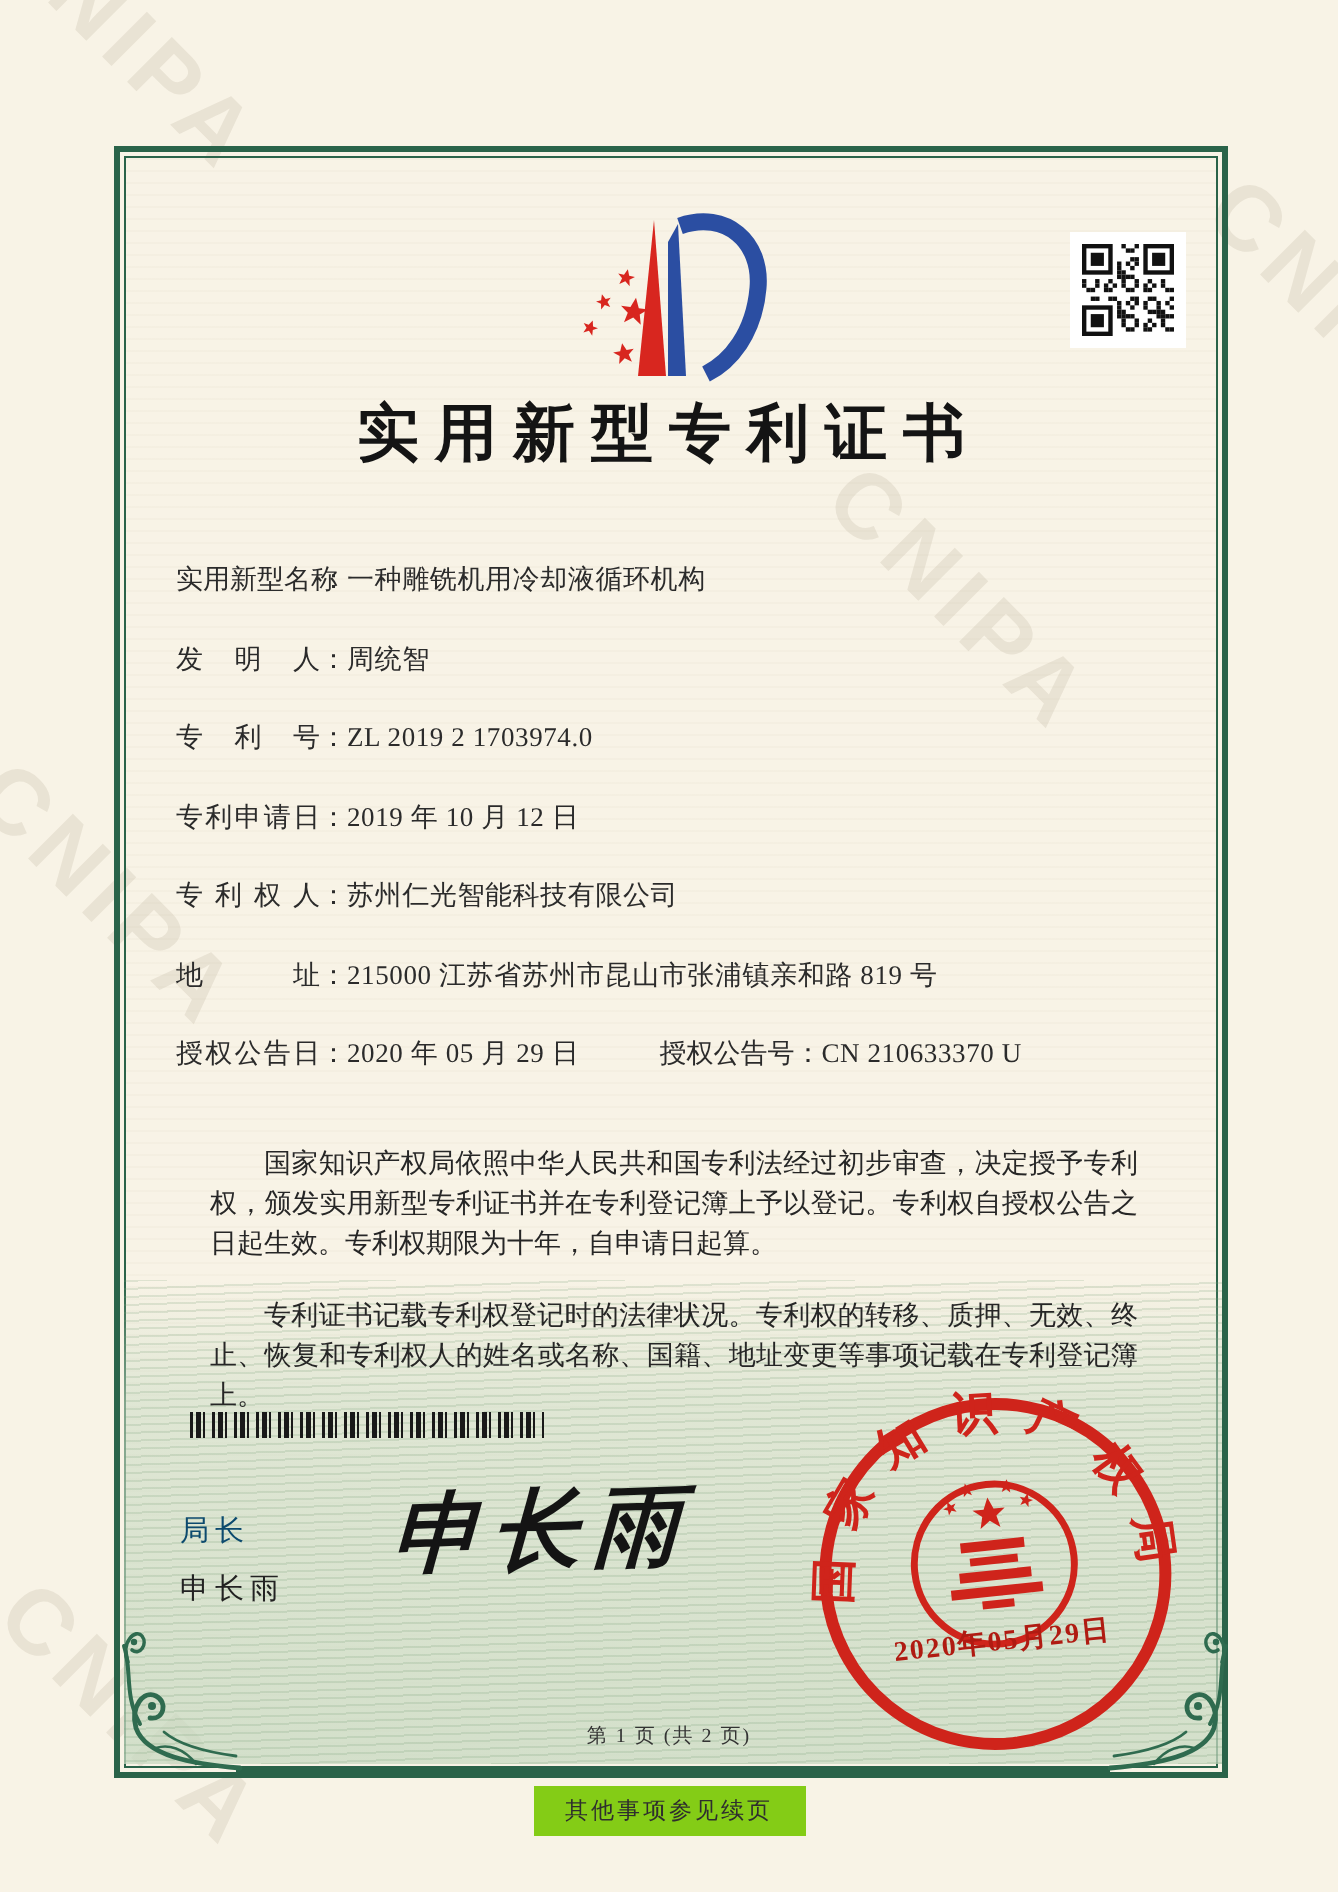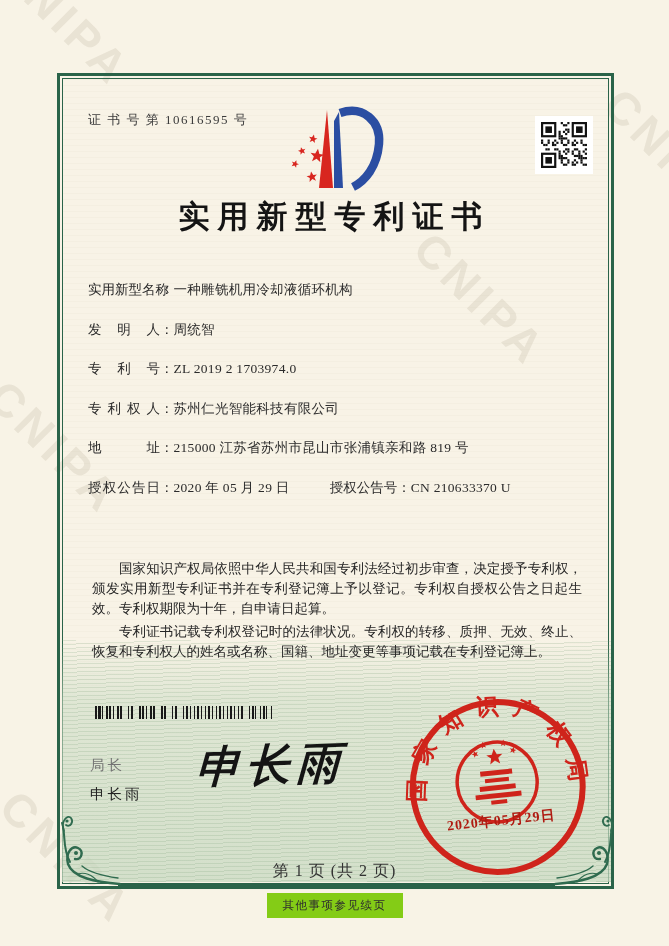--- a/index.html
+++ b/index.html
@@ -57,43 +57,43 @@
   .field-row{height:15px;line-height:15px;margin-bottom:24.5px;white-space:nowrap;}
   .f-label{display:inline-block;width:72px;text-align:justify;text-align-last:justify;vertical-align:top;}
   .f-label5{display:inline-block;vertical-align:top;}
   .f-value{letter-spacing:0.3px;}
   .grant-group{margin-left:40px;}
   
   .body-text{
     position:absolute;left:88px;top:555px;width:498px;z-index:2;
     font-size:13.5px;line-height:19.8px;text-align:justify;color:#262626;
   }
-  .body-text p{margin:4px;text-indent:2em;}
+  .body-text p{margin:17px;text-indent:2em;}
   
   .barcode{
     position:absolute;left:95px;top:706px;width:177px;height:13px;z-index:2;
     background:repeating-linear-gradient(90deg,
       #191919 0 1.5px,rgba(0,0,0,0) 1.5px 3px,
       #191919 3px 5.5px,rgba(0,0,0,0) 5.5px 6.5px,
       #191919 6.5px 7.5px,rgba(0,0,0,0) 7.5px 11px);
   }
   
-  .sig-role{position:absolute;left:90px;top:756px;z-index:2;font-size:14.5px;letter-spacing:3px;color:#737373;}
+  .sig-role{position:absolute;left:90px;top:756px;z-index:2;font-size:14.5px;letter-spacing:3px;color:#0c4a6e;}
   .sig-name{position:absolute;left:90px;top:785px;z-index:2;font-size:14.5px;letter-spacing:3px;color:#222;}
   .sig-script{
     position:absolute;left:196px;top:736px;z-index:2;
     font-size:44px;font-style:italic;font-weight:bold;letter-spacing:6px;color:#141414;
     transform:rotate(-2deg) skewX(-4deg);
   }
   
   .seal{position:absolute;left:402px;top:694px;z-index:5;transform:rotate(-6deg);}
   
   .page-num{
     position:absolute;left:0;right:0;top:861px;z-index:2;
-    text-align:center;font-size:16px;letter-spacing:1px;color:#333;
+    text-align:center;font-size:10px;letter-spacing:1px;color:#333;
   }
   .cont-note{
     position:absolute;left:50%;top:893px;transform:translateX(-50%);z-index:2;
     background:#84cc16;padding:5px 16px;font-size:11.5px;letter-spacing:1.5px;color:#2e2e2e;
     white-space:nowrap;
   }
 </style>
 </head>
 <body>
 
@@ -127,21 +127,20 @@
       <path d="M62,94 C38,92 15,88 10,74 C7,63 14,55 20,58 C26,61 24,70 17,69" stroke-width="2.4"></path>
       <path d="M12,72 C4,58 8,44 4,33" stroke-width="2"></path>
       <path d="M6,41 C2,31 10,24 13,28 C16,32 12,38 8,35" stroke-width="1.8"></path>
       <path d="M60,88 C45,86 31,82 24,76" stroke-width="1.4"></path>
       <path d="M40,92 C34,84 26,82 20,84" stroke-width="1.2"></path>
     </g>
     <circle cx="18" cy="63" r="2" fill="#2f6b4f"></circle>
     <circle cx="9" cy="31" r="1.6" fill="#2f6b4f"></circle>
   </svg>
 
-  <div class="cert-no">证 书 号 第 10616595 号</div>
 
   <svg class="logo" width="105" height="98" viewBox="0 0 105 98">
     <defs>
       <path id="star" d="M0,-10 L2.94,-3.09 L9.51,-3.09 L4.19,1.18 L5.88,8.09 L0,3.82 L-5.88,8.09 L-4.19,1.18 L-9.51,-3.09 L-2.94,-3.09 Z"></path>
     </defs>
     <polygon points="36,89 44,11 50,89" fill="#d8261f"></polygon>
     <polygon points="51,22 56,13 60,89 51,89" fill="#2b4ea2"></polygon>
     <path d="M57,14 C80,6 98,22 96,45 C94,68 82,82 70,88" fill="none" stroke="#2b4ea2" stroke-width="8.5"></path>
     <use href="#star" transform="translate(30,40) scale(0.45) rotate(12)" fill="#d8261f"></use>
     <use href="#star" transform="translate(19,52) scale(0.40) rotate(-15)" fill="#d8261f"></use>
@@ -262,20 +261,23 @@
     <div class="field-row">
       <span class="f-label">实用新型名称</span><span>：</span><span class="f-value">一种雕铣机用冷却液循环机构</span>
     </div>
     <div class="field-row">
       <span class="f-label">发明人</span><span>：</span><span class="f-value">周统智</span>
     </div>
     <div class="field-row">
       <span class="f-label">专利号</span><span>：</span><span class="f-value">ZL 2019 2 1703974.0</span>
     </div>
     <div class="field-row">
+      <span class="f-label">专利申请日</span><span>：</span><span class="f-value">2019 年 10 月 12 日</span>
+    </div>
+    <div class="field-row">
       <span class="f-label">专利权人</span><span>：</span><span class="f-value">苏州仁光智能科技有限公司</span>
     </div>
     <div class="field-row">
       <span class="f-label">地址</span><span>：</span><span class="f-value">215000 江苏省苏州市昆山市张浦镇亲和路 819 号</span>
     </div>
     <div class="field-row">
       <span class="f-label">授权公告日</span><span>：</span><span class="f-value">2020 年 05 月 29 日</span><span class="grant-group"><span class="f-label5">授权公告号</span><span>：</span><span class="f-value">CN 210633370 U</span></span>
     </div>
   </div>
 

